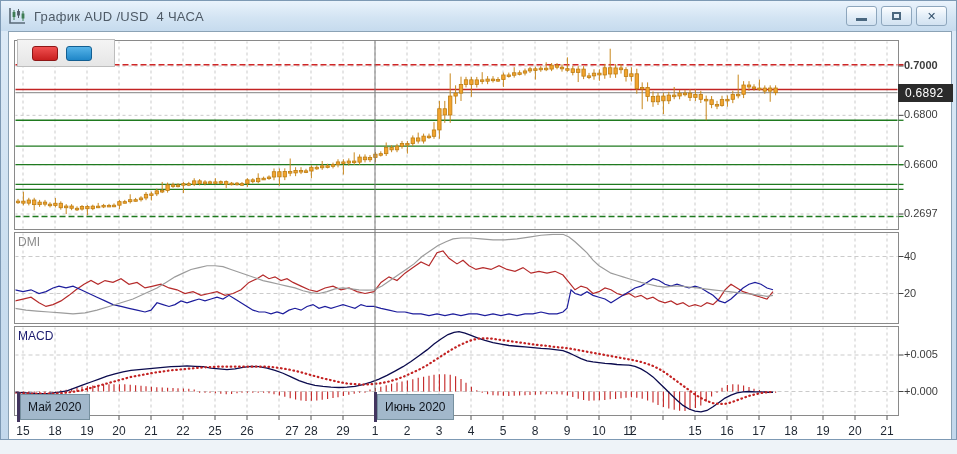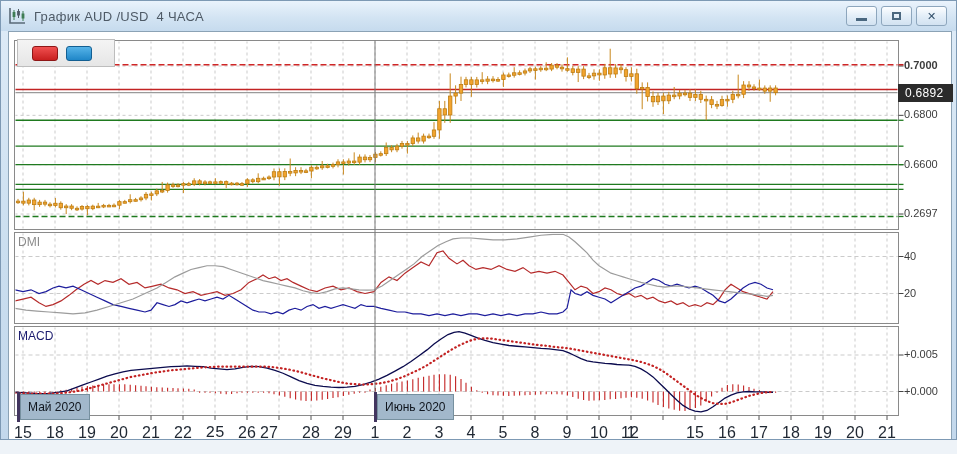--- a/index.html
+++ b/index.html
@@ -18,21 +18,21 @@
   .winbtn .res-glyph{display:block;width:9px;height:8px;border:2px solid #4a677f;}
   .client{position:absolute;left:7px;top:30px;width:944px;height:414px;background:#ffffff;
     border:1px solid #8ba2b5;}
   .chips{position:absolute;left:16px;top:38px;width:98px;height:28px;background:linear-gradient(#f4f4f4,#e6e6e6);
     border:1px solid #bdbdbd;}
   .chip{position:absolute;top:6px;width:26px;height:15px;border-radius:3px;cursor:pointer;}
   .chip.red{left:14px;background:linear-gradient(#f05050,#c81f1f);border:1px solid #8e1616;}
   .chip.blue{left:48px;background:linear-gradient(#56b4e8,#1f86c8);border:1px solid #135f92;}
   .pane-label{position:absolute;font-size:12px;}
   .axis-label{position:absolute;font-size:11px;color:#3c3c3c;white-space:nowrap;}
-  .xaxis-label{position:absolute;width:26px;text-align:center;font-size:16px;color:#1f2732;}
+  .xaxis-label{position:absolute;width:26px;text-align:center;font-size:12px;color:#1f2732;}
   .price-box{position:absolute;left:897px;top:83px;width:55px;height:18px;background:#2b2b2b;color:#ffffff;
     font-size:12px;display:flex;align-items:center;padding-left:7px;letter-spacing:.3px;}
   .month-box{position:absolute;top:393px;height:19px;background:#a2b8cb;border:1px solid #76909f;
     color:#10161e;font-size:12px;display:flex;align-items:center;padding:12px 7px;white-space:nowrap;}
   .month-bar{position:absolute;top:391px;width:3px;height:30px;background:#42355f;}
   svg.chart{position:absolute;left:0;top:0;}
 </style>
 </head>
 <body>
 
@@ -706,23 +706,23 @@
       <span class="axis-label" style="left: 903px; top: 248.5px;">40</span>
       <span class="axis-label" style="left: 903px; top: 285.5px;">20</span>
       <span class="axis-label" style="left: 903px; top: 347px;">+0.005</span>
       <span class="axis-label" style="left: 903px; top: 383.5px;">+0.000</span>
       <span class="xaxis-label" style="left: 9px; top: 423px;">15</span>
       <span class="xaxis-label" style="left: 41px; top: 423px;">18</span>
       <span class="xaxis-label" style="left: 73px; top: 423px;">19</span>
       <span class="xaxis-label" style="left: 105px; top: 423px;">20</span>
       <span class="xaxis-label" style="left: 137px; top: 423px;">21</span>
       <span class="xaxis-label" style="left: 169px; top: 423px;">22</span>
-      <span class="xaxis-label" style="left: 201px; top: 423px; font-family: Liberation Mono, monospace;">25</span>
+      <span class="xaxis-label" style="left: 201px; top: 423px;">25</span>
       <span class="xaxis-label" style="left: 233px; top: 423px;">26</span>
-      <span class="xaxis-label" style="left: 255px; top: 423px;">27</span>
+      <span class="xaxis-label" style="left: 278px; top: 423px;">27</span>
       <span class="xaxis-label" style="left: 297px; top: 423px;">28</span>
       <span class="xaxis-label" style="left: 329px; top: 423px;">29</span>
       <span class="xaxis-label" style="left: 361px; top: 423px;">1</span>
       <span class="xaxis-label" style="left: 393px; top: 423px;">2</span>
       <span class="xaxis-label" style="left: 425px; top: 423px;">3</span>
       <span class="xaxis-label" style="left: 457px; top: 423px;">4</span>
       <span class="xaxis-label" style="left: 489px; top: 423px;">5</span>
       <span class="xaxis-label" style="left: 521px; top: 423px;">8</span>
       <span class="xaxis-label" style="left: 553px; top: 423px;">9</span>
       <span class="xaxis-label" style="left: 585px; top: 423px;">10</span>

